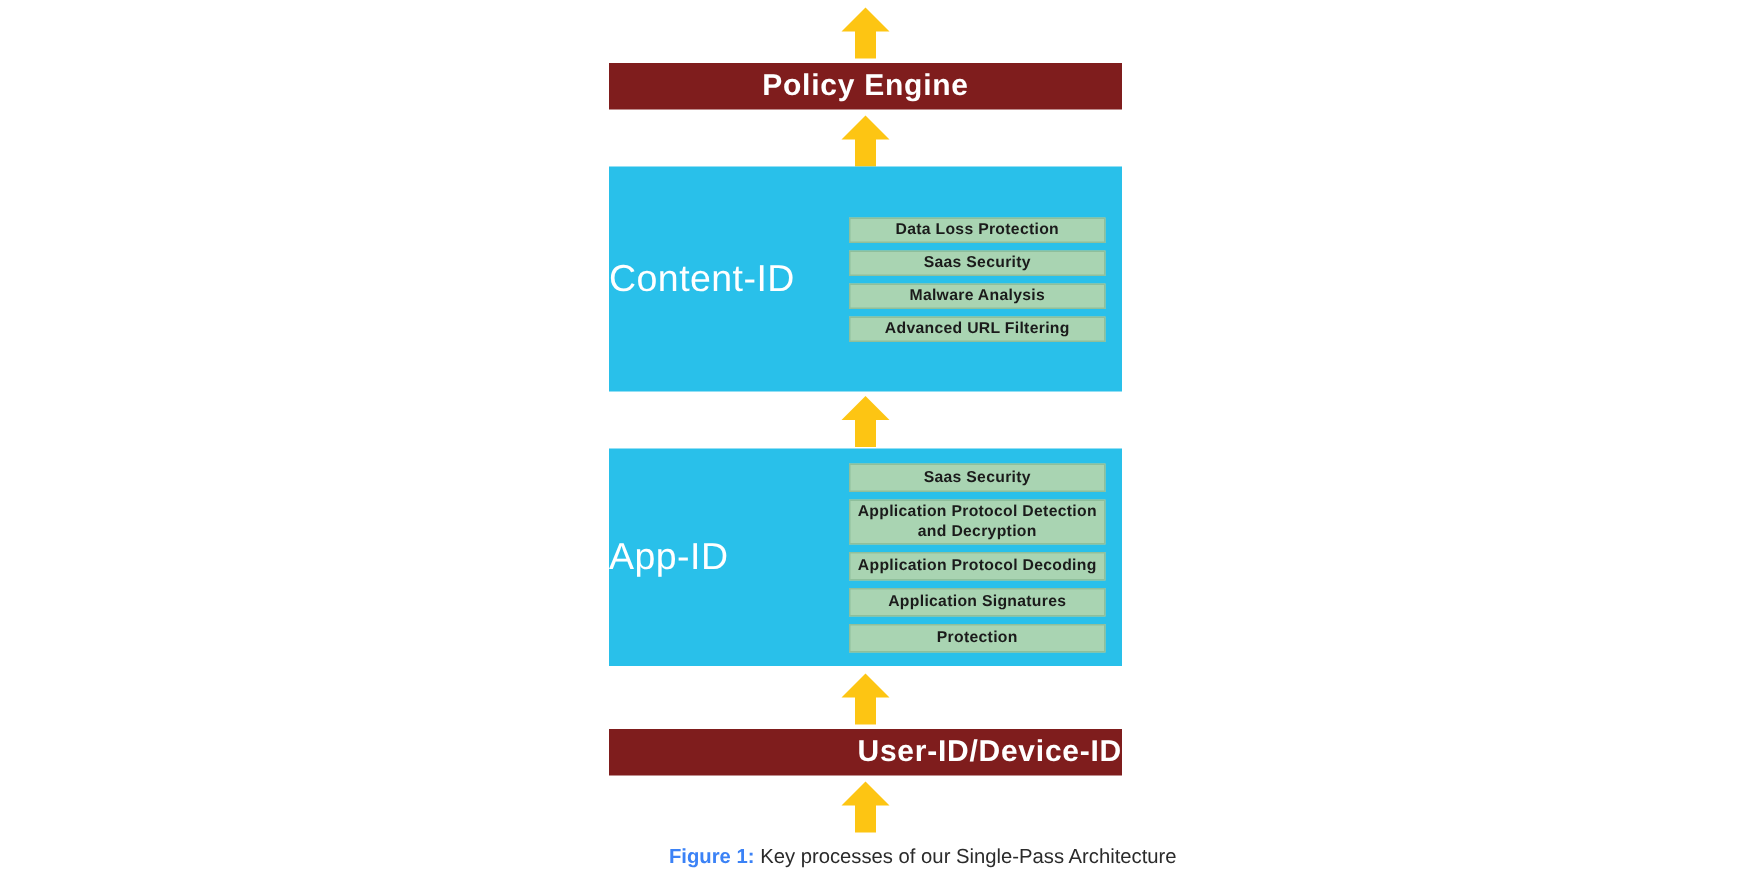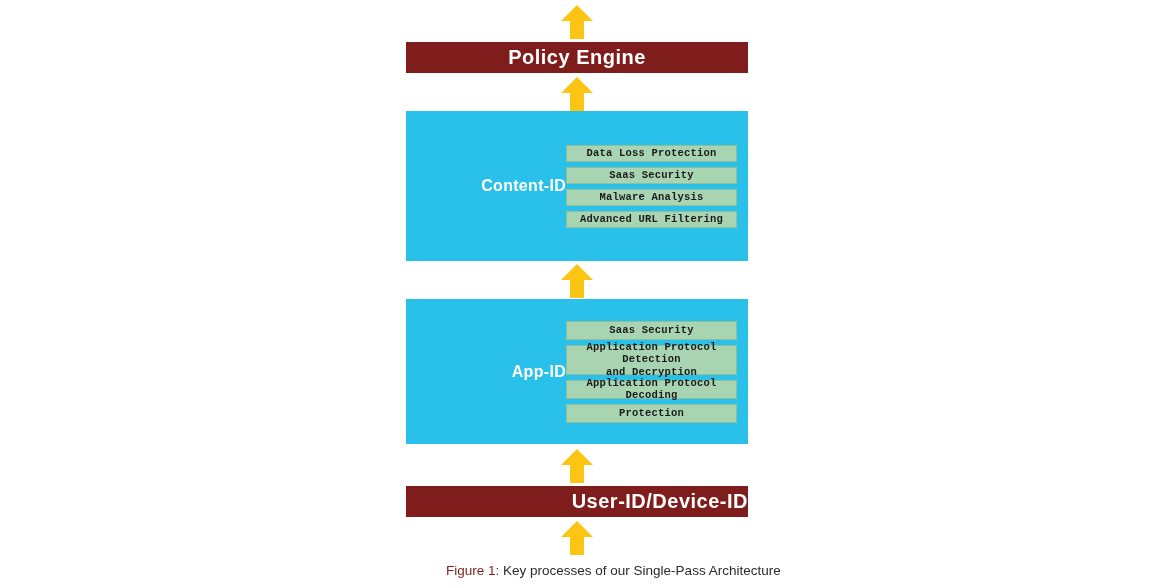--- a/index.html
+++ b/index.html
@@ -55,33 +55,32 @@
     position: absolute;
     left: 0;
     width: 342px;
     background: #29c0ea;
     display: flex;
     align-items: center;
   }
   .panel-title {
     width: 160px;
     flex: 0 0 160px;
-    text-align: right;
+    text-align: left;
     color: #ffffff;
-    font-weight: bold;
-    font-size: 16px;
+    font-weight: normal;
+    font-size: 25px;
     letter-spacing: 0.3px;
   }
   .panel-items {
     flex: 1 1 auto;
     display: flex;
     flex-direction: column;
     justify-content: center;
     padding-right: 11px;
-    font-family: Liberation Mono, monospace;
   }
   .item {
     background: #a9d4b2;
     border: 1px solid #8fbf9b;
     color: #1b1b1b;
     font-weight: bold;
     font-size: 10.5px;
     text-align: center;
     letter-spacing: 0.2px;
     line-height: 1.15;
@@ -106,22 +105,22 @@
     position: absolute;
     left: 0;
     top: 563px;
     width: 342px;
     text-align: center;
     font-size: 13.5px;
     color: #2b2b2b;
     white-space: nowrap;
   }
   #caption .fig-label {
-    color: #7f1d1d;
-    font-weight: normal;
+    color: #3b82f6;
+    font-weight: bold;
     padding-left: 40px;
   }
   #caption .fig-text { font-weight: normal; }
 </style>
 </head>
 <body>
 
 <div id="diagram">
 
   <div class="arrow" style="top:4px;">
@@ -156,20 +155,21 @@
     </svg>
   </div>
 
   <div class="panel" id="app-id" style="top:299px;height:145px;">
     <div class="panel-title">App-ID</div>
     <div class="panel-items">
       <div class="item">Saas Security</div>
       <div class="item two-line">Application Protocol Detection
 and Decryption</div>
       <div class="item">Application Protocol Decoding</div>
+      <div class="item">Application Signatures</div>
       <div class="item">Protection</div>
     </div>
   </div>
 
   <div class="arrow" style="top:448px;">
     <svg viewBox="0 0 34 36" xmlns="http://www.w3.org/2000/svg" aria-hidden="true">
       <polygon points="17,1 33,17 24,17 24,35 10,35 10,17 1,17" fill="#fdc513"></polygon>
     </svg>
   </div>
 

